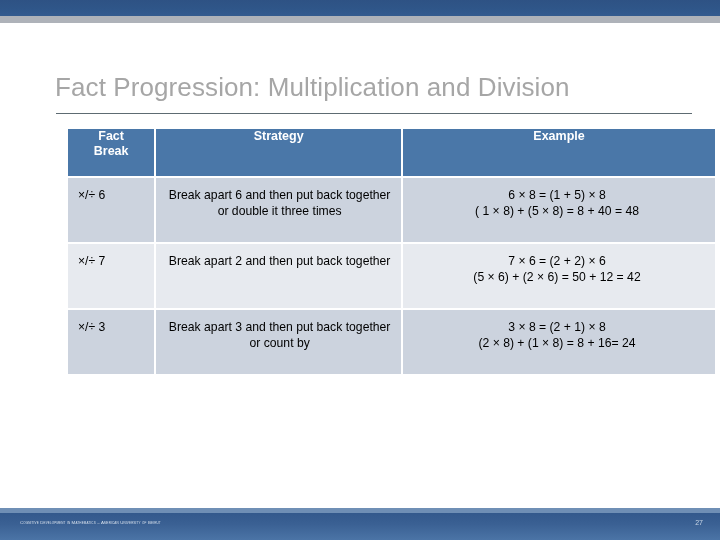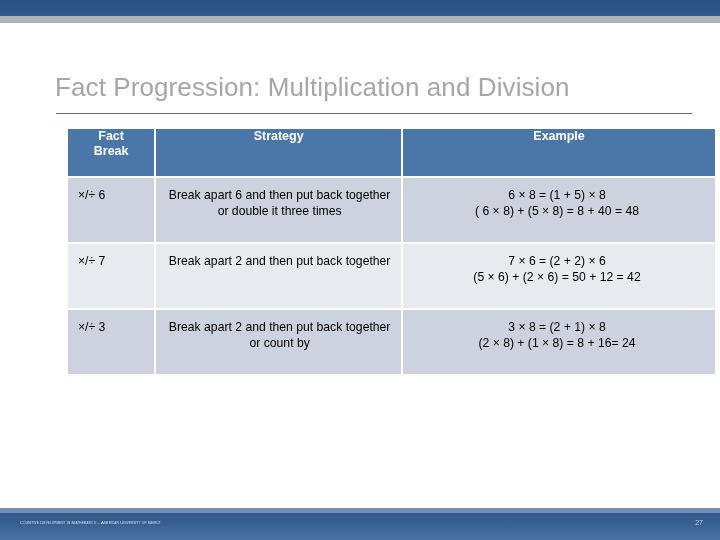--- a/index.html
+++ b/index.html
@@ -166,34 +166,34 @@
       <th class="h-strategy">Strategy</th>
       <th class="h-example">Example</th>
     </tr>
   </thead>
   <tbody>
     <tr class="row-shade">
       <td class="c-strand">×/÷ 6</td>
       <td class="c-strategy">Break apart 6 and then put back together or double it three times</td>
       <td class="c-example">
         <span class="ex-line">6 × 8 = (1 + 5) × 8</span>
-        <span class="ex-line">( 6 × 8) + (5 × 8) = 8 + 40 = 48</span>
+        <span class="ex-line">( 1 × 8) + (5 × 8) = 8 + 40 = 48</span>
       </td>
     </tr>
     <tr class="row-light">
       <td class="c-strand">×/÷ 7</td>
       <td class="c-strategy">Break apart 2 and then put back together</td>
       <td class="c-example">
         <span class="ex-line">7 × 6 = (2 + 2) × 6</span>
         <span class="ex-line">(5 × 6) + (2 × 6) = 50 + 12 = 42</span>
       </td>
     </tr>
     <tr class="row-shade">
       <td class="c-strand">×/÷ 3</td>
-      <td class="c-strategy">Break apart 2 and then put back together or count by</td>
+      <td class="c-strategy">Break apart 3 and then put back together or count by</td>
       <td class="c-example">
         <span class="ex-line">3 × 8 = (2 + 1) × 8</span>
         <span class="ex-line">(2 × 8) + (1 × 8) = 8 + 16= 24</span>
       </td>
     </tr>
   </tbody>
 </table>
 
 <div class="footer-strip"></div>
 <div class="footer-bar">

